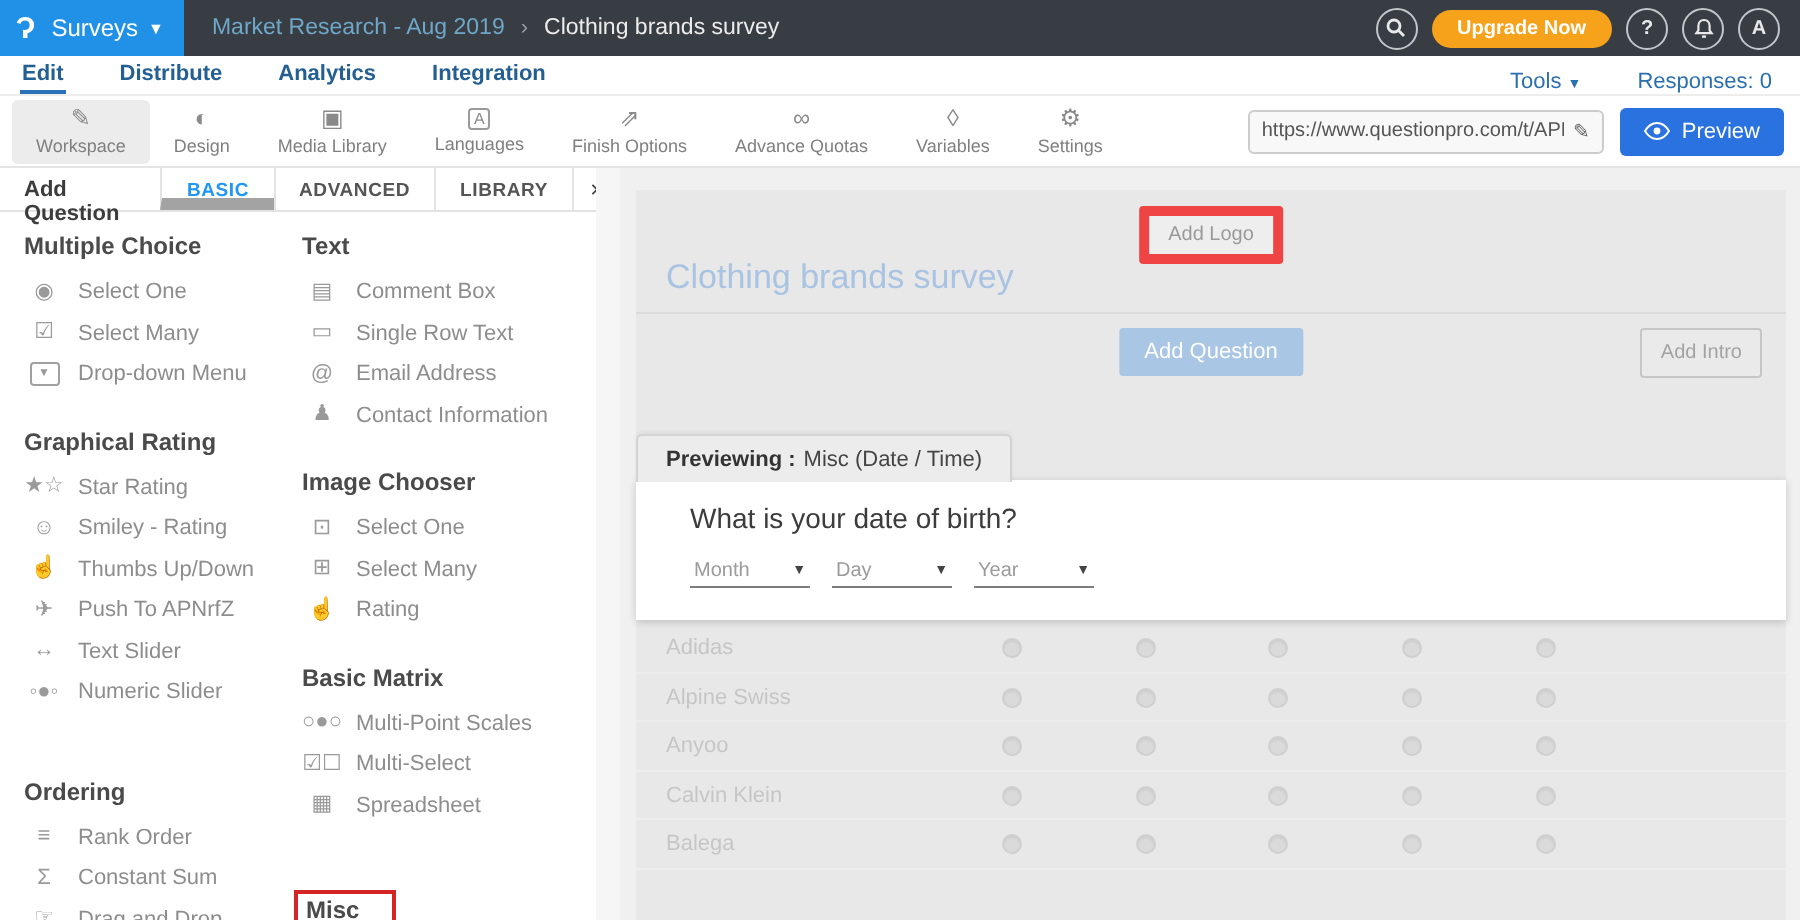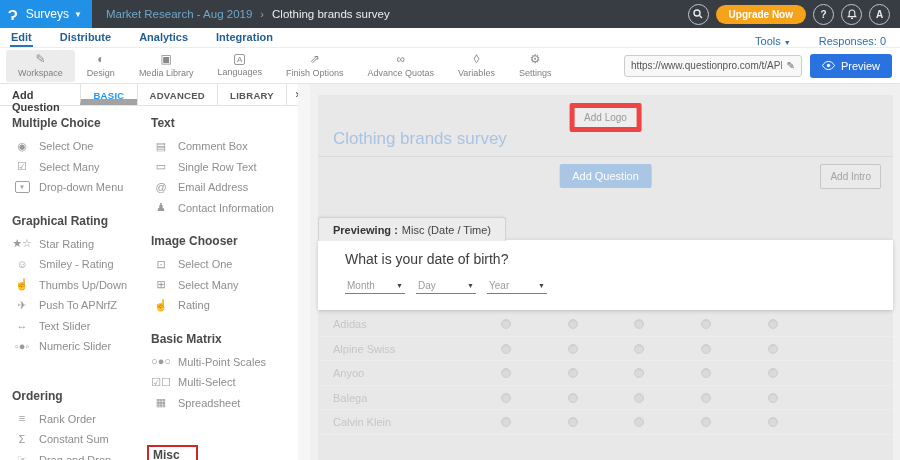--- a/index.html
+++ b/index.html
@@ -393,30 +393,30 @@
         </div>
         <div class="matrix-row" data-name="matrix-row">
           <span class="matrix-label" data-name="brand-label">Anyoo</span>
           <span class="matrix-radio" data-name="matrix-radio" style="left: 183px;"></span>
           <span class="matrix-radio" data-name="matrix-radio" style="left: 250px;"></span>
           <span class="matrix-radio" data-name="matrix-radio" style="left: 316px;"></span>
           <span class="matrix-radio" data-name="matrix-radio" style="left: 383px;"></span>
           <span class="matrix-radio" data-name="matrix-radio" style="left: 450px;"></span>
         </div>
         <div class="matrix-row" data-name="matrix-row">
+          <span class="matrix-label" data-name="brand-label">Calvin Klein</span>
+          <span class="matrix-radio" data-name="matrix-radio" style="left: 183px;"></span>
+          <span class="matrix-radio" data-name="matrix-radio" style="left: 250px;"></span>
+          <span class="matrix-radio" data-name="matrix-radio" style="left: 316px;"></span>
+          <span class="matrix-radio" data-name="matrix-radio" style="left: 383px;"></span>
+          <span class="matrix-radio" data-name="matrix-radio" style="left: 450px;"></span>
+        </div>
+        <div class="matrix-row" data-name="matrix-row">
           <span class="matrix-label" data-name="brand-label">Balega</span>
           <span class="matrix-radio" data-name="matrix-radio" style="left: 183px;"></span>
           <span class="matrix-radio" data-name="matrix-radio" style="left: 250px;"></span>
           <span class="matrix-radio" data-name="matrix-radio" style="left: 316px;"></span>
           <span class="matrix-radio" data-name="matrix-radio" style="left: 383px;"></span>
           <span class="matrix-radio" data-name="matrix-radio" style="left: 450px;"></span>
         </div>
-        <div class="matrix-row" data-name="matrix-row">
-          <span class="matrix-label" data-name="brand-label">Calvin Klein</span>
-          <span class="matrix-radio" data-name="matrix-radio" style="left: 183px;"></span>
-          <span class="matrix-radio" data-name="matrix-radio" style="left: 250px;"></span>
-          <span class="matrix-radio" data-name="matrix-radio" style="left: 316px;"></span>
-          <span class="matrix-radio" data-name="matrix-radio" style="left: 383px;"></span>
-          <span class="matrix-radio" data-name="matrix-radio" style="left: 450px;"></span>
-        </div>
       </div>
   </div>
 </div>
 
 </body></html>

